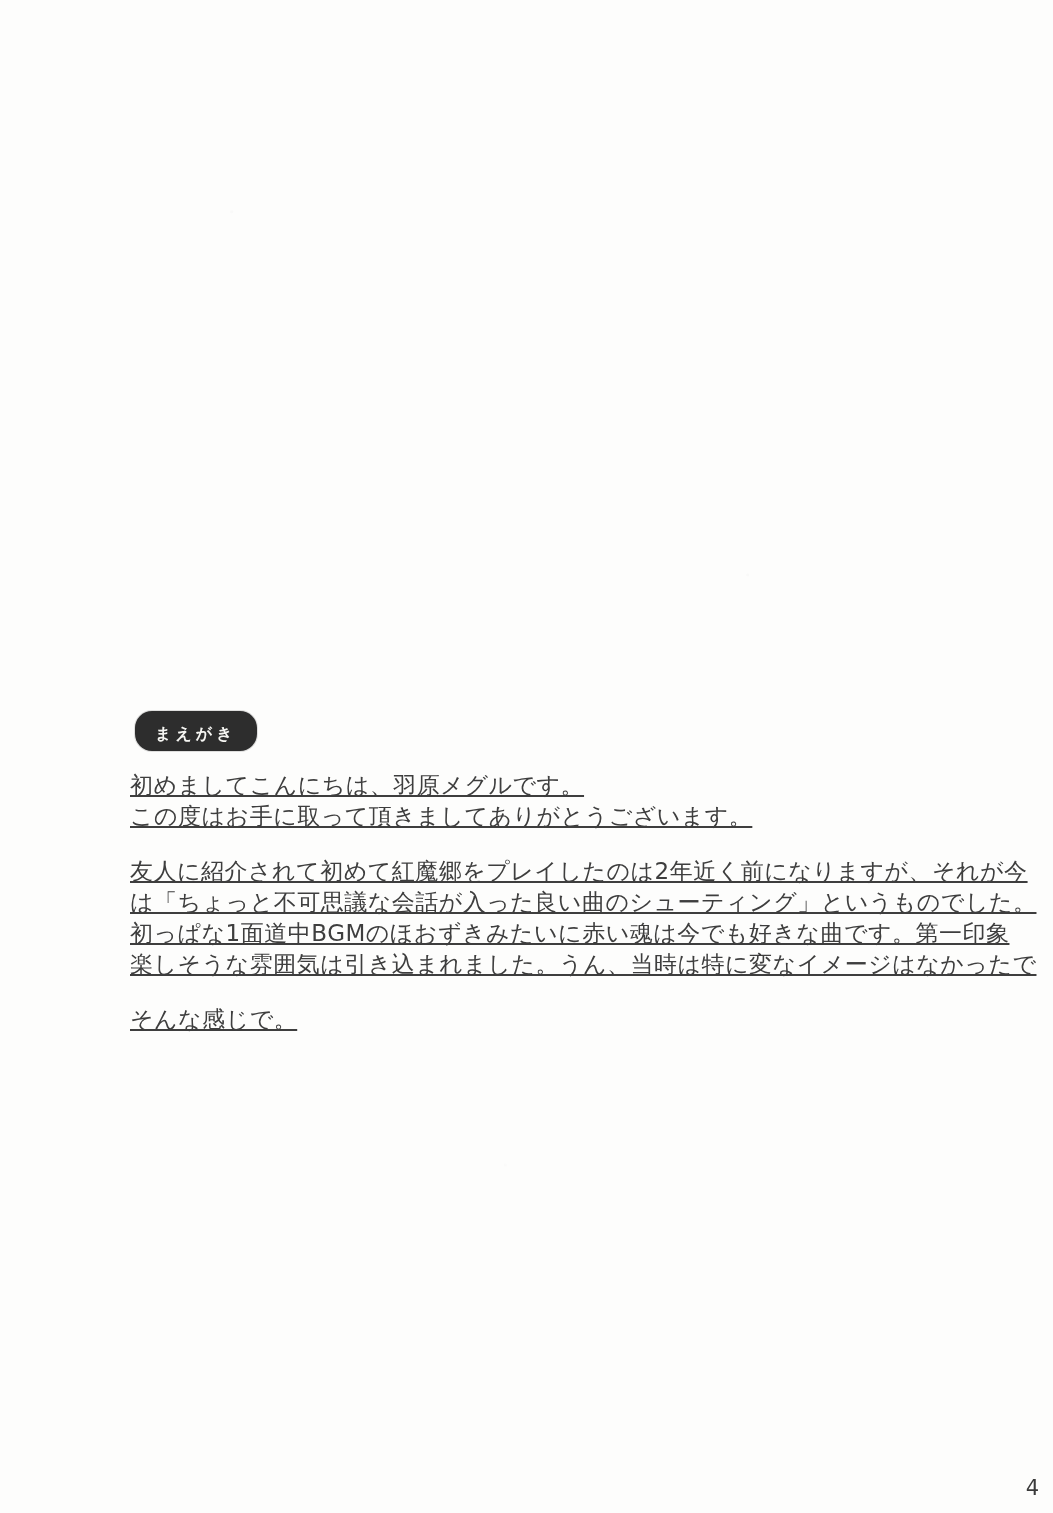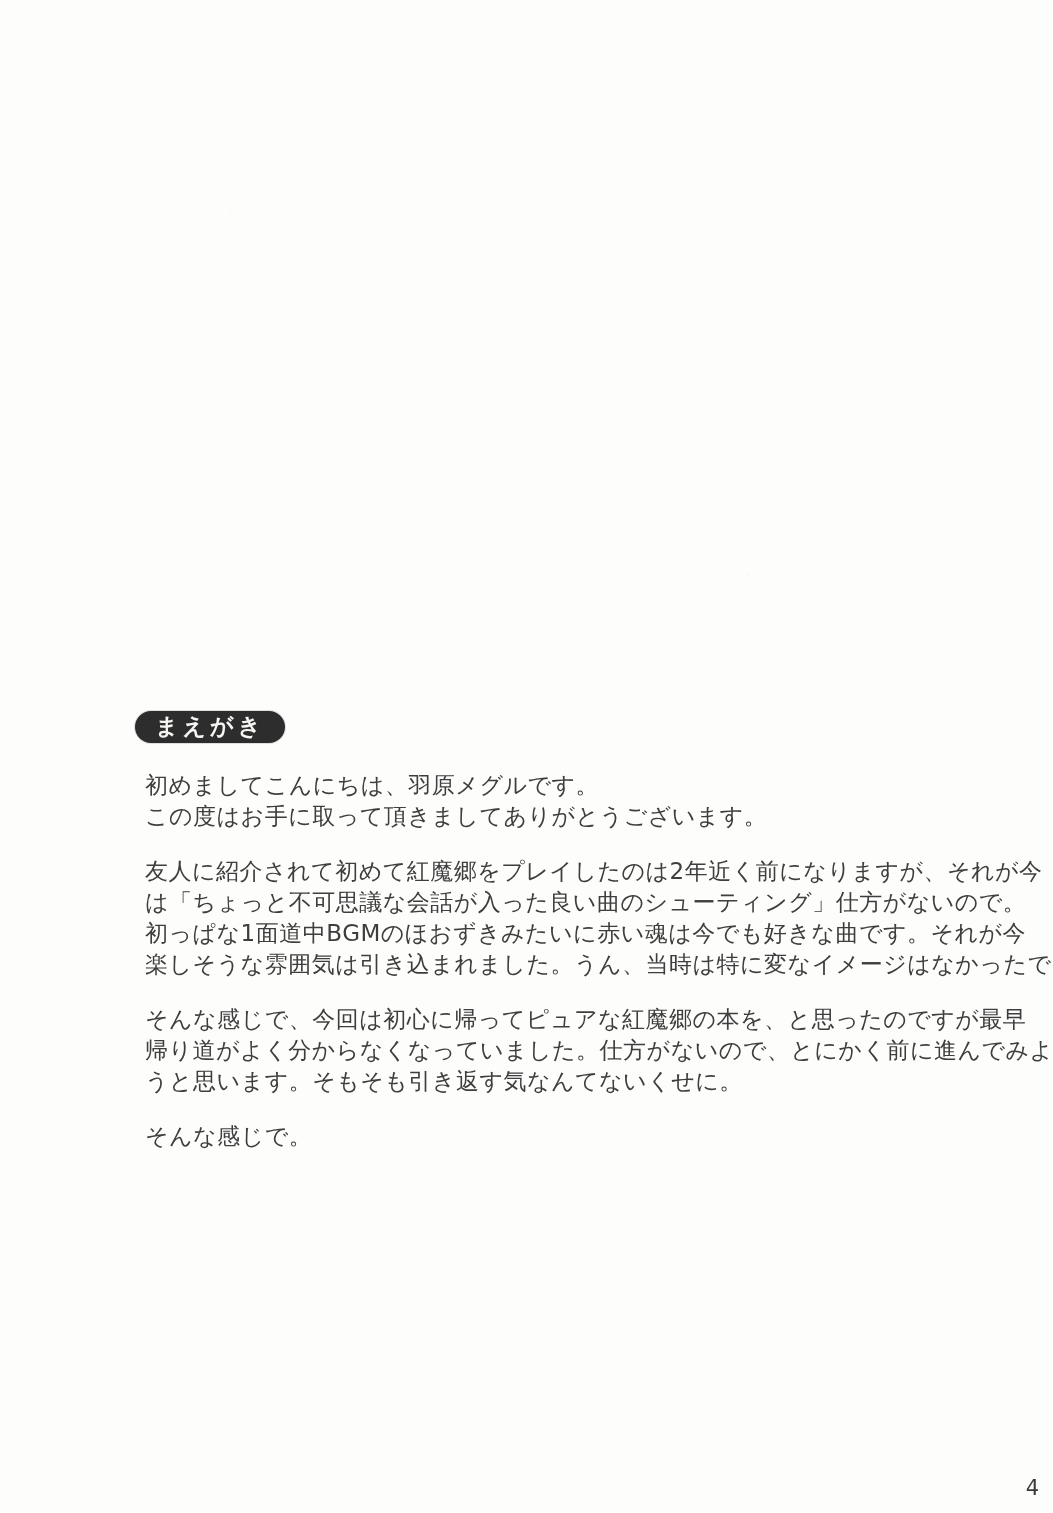--- a/index.html
+++ b/index.html
@@ -24,34 +24,35 @@
       radial-gradient(circle at 48% 77%, rgba(0,0,0,0.012) 0 1px, transparent 2px),
       #fdfdfc;
   }
   .badge {
     position: absolute;
     left: 135px;
     top: 711px;
     background: #2d2d2d;
     color: #f5f5f2;
     border-radius: 17px;
-    padding: 4px 20px 6px 20px;
-    font-size: 23px;
+    padding: 12px 20px 6px 20px;
+    font-size: 16px;
     font-weight: bold;
     letter-spacing: 4px;
     line-height: 22px;
     box-shadow: 0 0 0 1px rgba(45,45,45,0.15);
   }
   .text-block {
     position: absolute;
-    left: 145px;
+    left: 130px;
     top: 770px;
     width: 800px;
     color: #3e3e3e;
     font-size: 23px;
+    text-decoration: underline;
   }
   .paragraph {
     margin: 0 0 24px 0;
   }
   .line {
     height: 31px;
     line-height: 31px;
     white-space: nowrap;
     letter-spacing: 0.5px;
   }
@@ -75,30 +76,25 @@
 
   <div class="text-block">
 
     <div class="paragraph">
       <div class="line">初めましてこんにちは、羽原メグルです。</div>
       <div class="line">この度はお手に取って頂きましてありがとうございます。</div>
     </div>
 
     <div class="paragraph">
       <div class="line">友人に紹介されて初めて紅魔郷をプレイしたのは2年近く前になりますが、それが今</div>
-      <div class="line">は「ちょっと不可思議な会話が入った良い曲のシューティング」仕方がないので。</div>
-      <div class="line">初っぱな1面道中BGMのほおずきみたいに赤い魂は今でも好きな曲です。それが今</div>
+      <div class="line">は「ちょっと不可思議な会話が入った良い曲のシューティング」というものでした。</div>
+      <div class="line">初っぱな1面道中BGMのほおずきみたいに赤い魂は今でも好きな曲です。第一印象</div>
       <div class="line">楽しそうな雰囲気は引き込まれました。うん、当時は特に変なイメージはなかったで</div>
     </div>
 
-    <div class="paragraph">
-      <div class="line">そんな感じで、今回は初心に帰ってピュアな紅魔郷の本を、と思ったのですが最早</div>
-      <div class="line">帰り道がよく分からなくなっていました。仕方がないので、とにかく前に進んでみよ</div>
-      <div class="line">うと思います。そもそも引き返す気なんてないくせに。</div>
-    </div>
 
     <div class="paragraph">
       <div class="line">そんな感じで。</div>
     </div>
 
   </div>
 
   <div class="page-number">4</div>
 
 </div>

